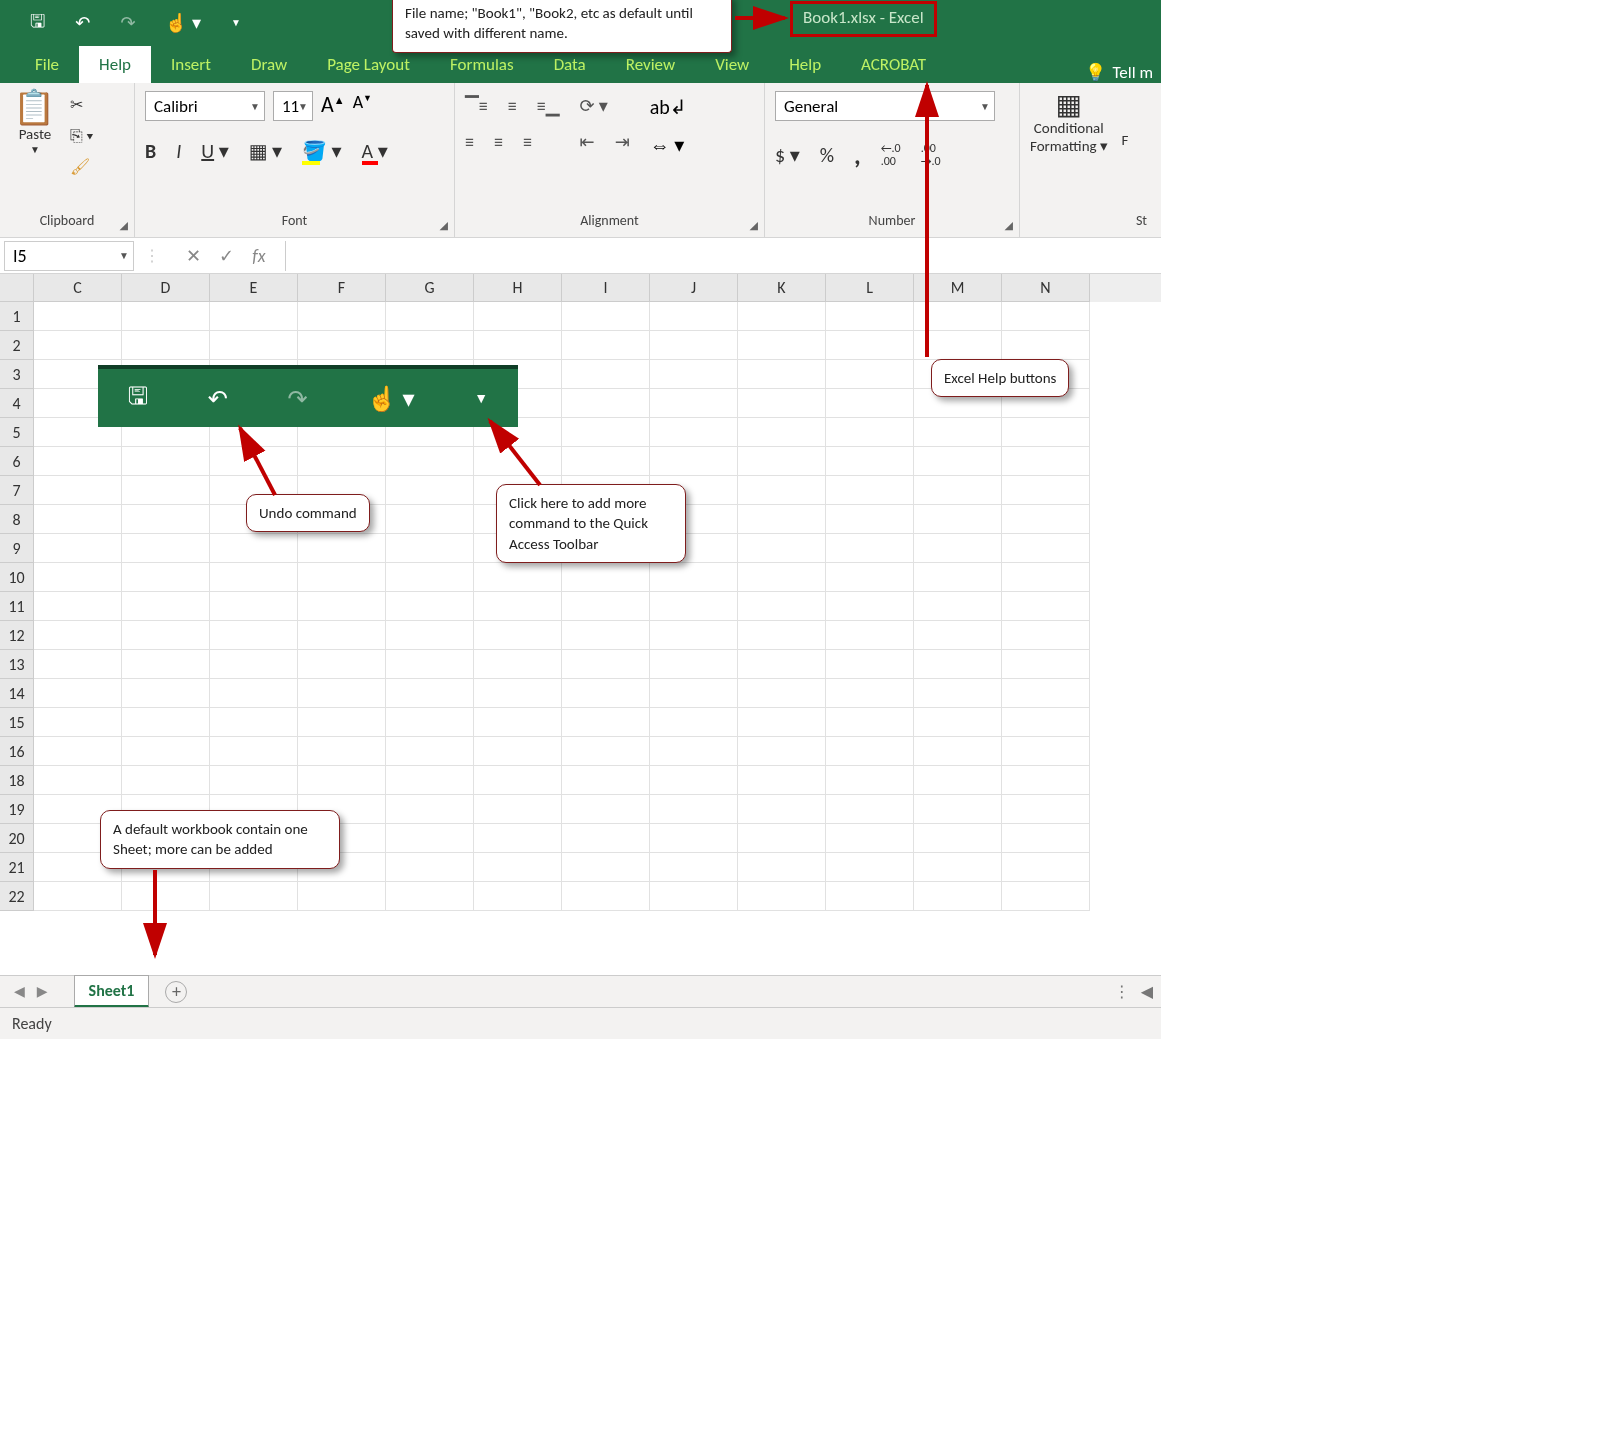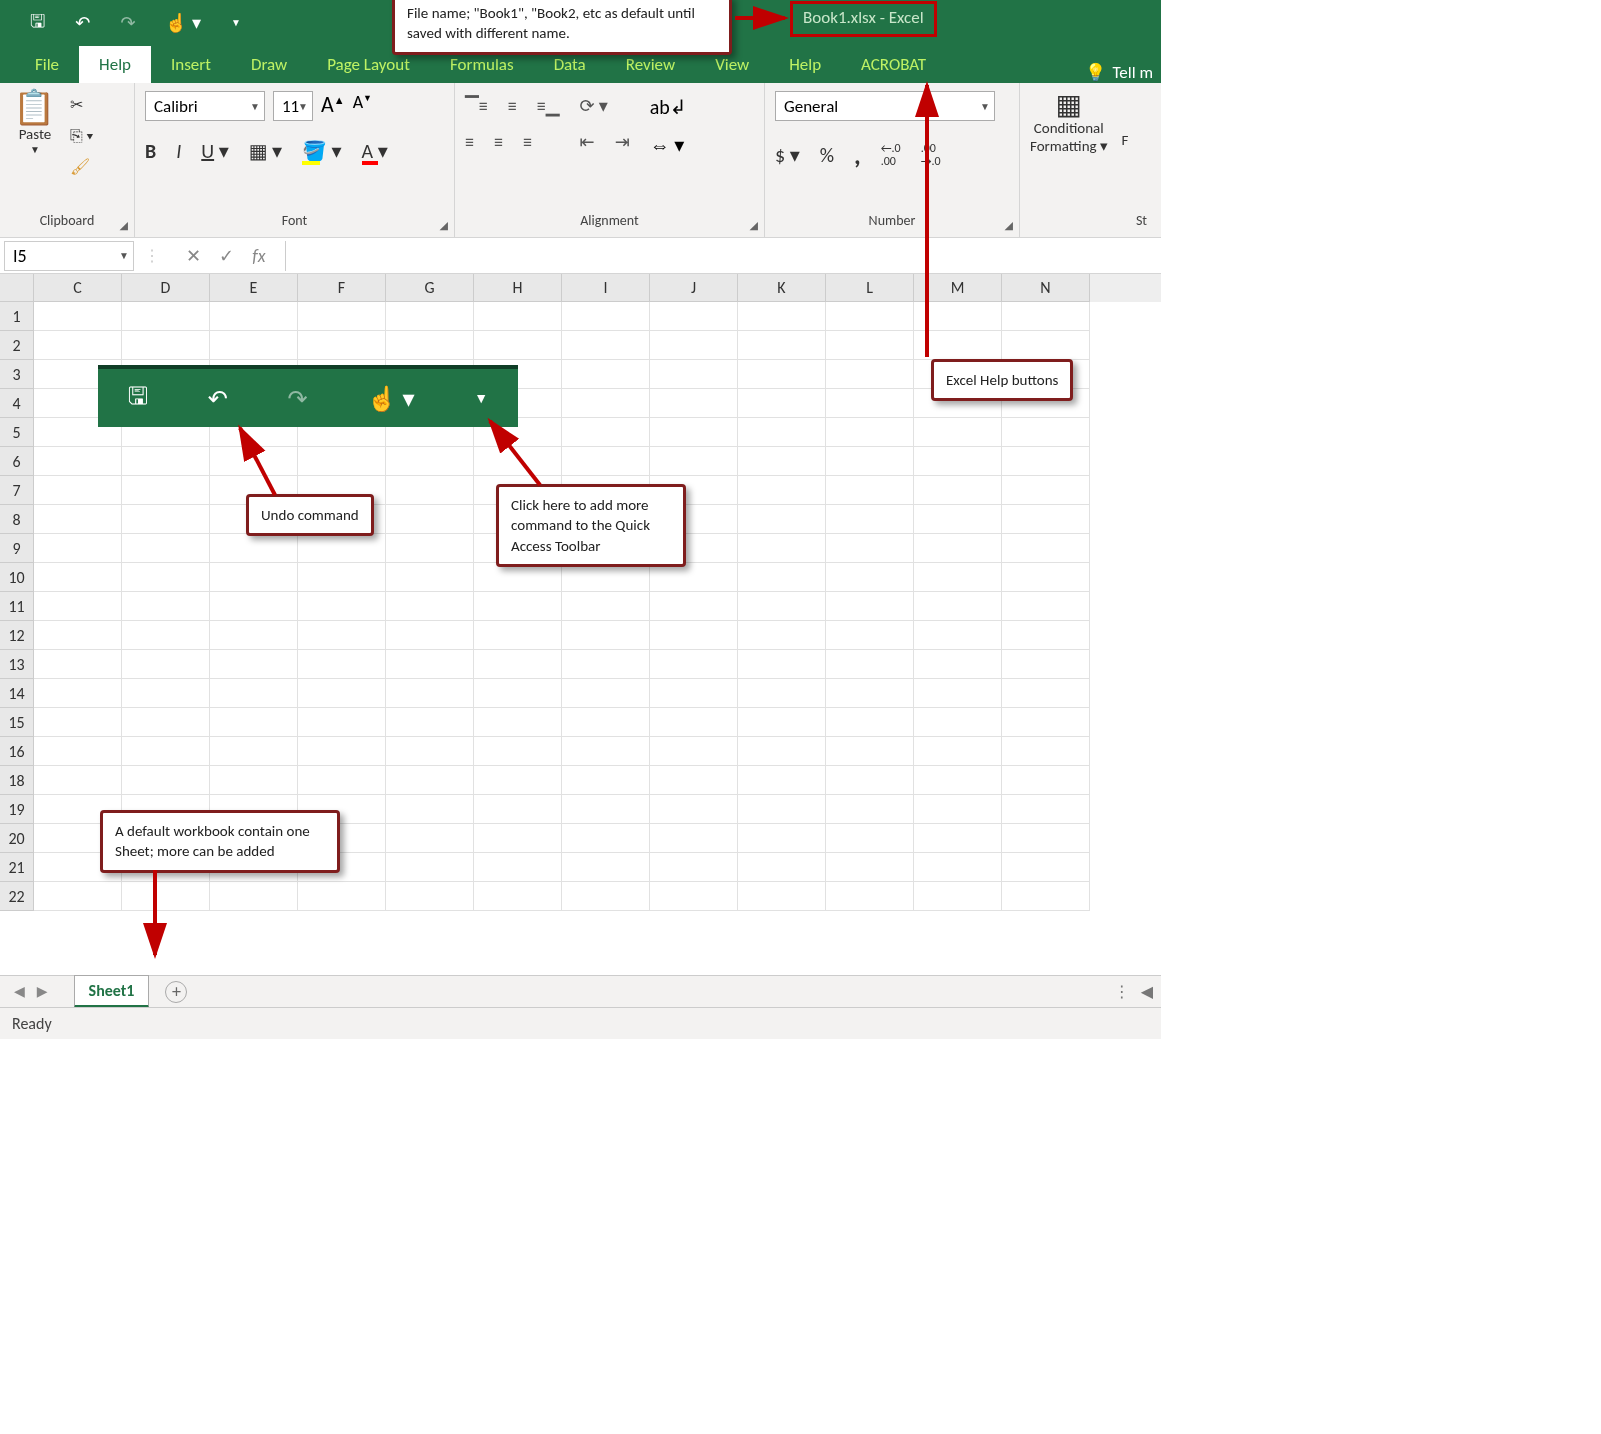--- a/index.html
+++ b/index.html
@@ -54,21 +54,21 @@
   .cell { width:88px; border-right:1px solid #e1e1e1; border-bottom:1px solid #e1e1e1;}
   
   .sheet-bar { position:absolute; bottom:32px; left:0; right:0; height:32px; border-top:1px solid #ccc; display:flex; align-items:center; background:#f3f2f1; padding-left:8px;}
   .nav-arr { font-size:14px; color:#888; padding:0 6px; cursor:pointer;}
   .sheet-tab { border:1px solid #aaa; border-bottom:3px solid #217346; background:#fff; padding:5px 14px; font-size:16px; color:#217346; font-weight:bold; margin-left:20px;}
   .add-sheet { margin-left:16px; font-size:18px; color:#666; border:1px solid #aaa; border-radius:50%; width:22px; height:22px; text-align:center; line-height:20px; cursor:pointer;}
   .hscroll-stub { position:absolute; right:8px; display:flex; align-items:center; gap:6px; color:#777;}
   
   .status-bar { position:absolute; bottom:0; left:0; right:0; height:32px; background:#f3f2f1; border-top:1px solid #ccc; display:flex; align-items:center; padding:0 12px; font-size:16px; color:#444;}
   
-  .callout { position:absolute; background:#fff; border:3px solid #7f1d1d; border-radius:4px; padding:8px 12px; font-size:15px; color:#222; box-shadow:4px 4px 6px rgba(0,0,0,0.35); line-height:1.35;}
+  .callout { position:absolute; background:#fff; border:1px solid #7f1d1d; border-radius:10px; padding:8px 12px; font-size:15px; color:#222; box-shadow:4px 4px 6px rgba(0,0,0,0.35); line-height:1.35;}
   .callout.top { border-radius:0;}
   
   .qat-overlay { position:absolute; left:98px; top:365px; width:420px; height:62px; background:#217346; border-top:4px solid #0f3d26; display:flex; align-items:center; justify-content:space-around; color:#fff; font-size:24px;}
   
   svg.arrow { position:absolute; overflow:visible;}
 </style>
 </head>
 <body>
 
 <div class="titlebar">

